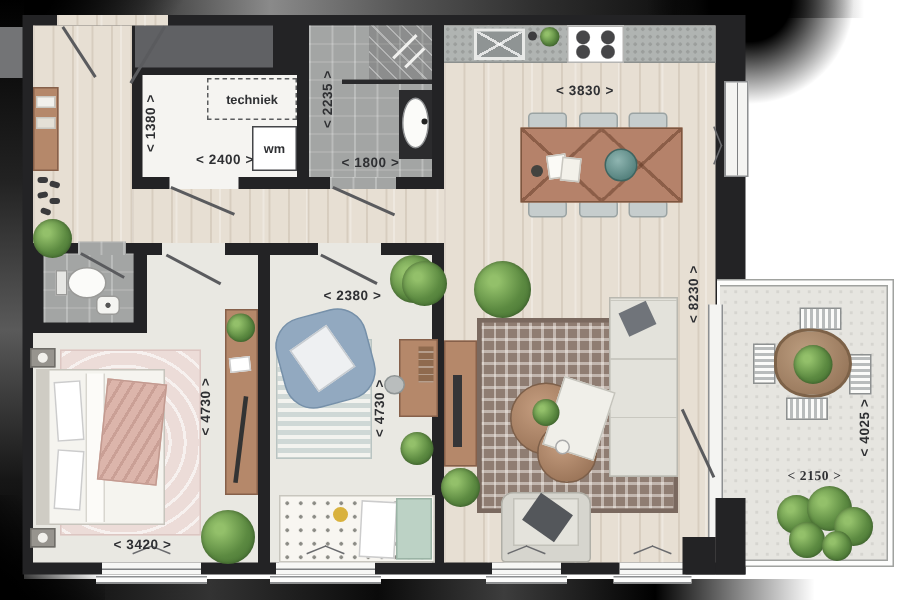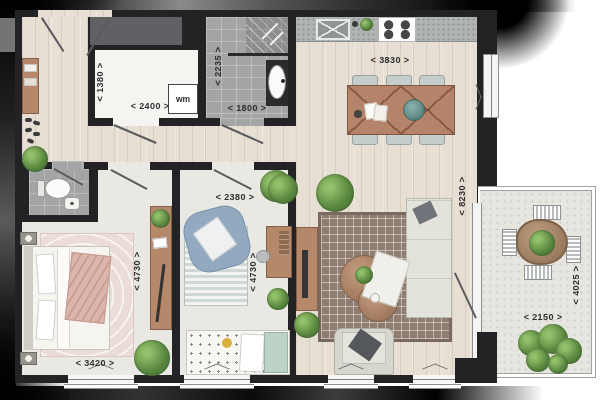--- a/index.html
+++ b/index.html
@@ -113,20 +113,23 @@
   <div class="p" style="left:415px;top:204px;width:20px;height:17px;background:#70747a;transform:rotate(-25deg);z-index:23;"></div>
   <div class="p" style="left:368px;top:255px;width:36px;height:48px;background:#f0efe9;border:1px solid #c5c4bc;transform:rotate(18deg);z-index:23;"></div>
   <div class="p" style="left:340px;top:255px;width:48px;height:48px;border-radius:50%;background:radial-gradient(circle at 40% 35%,#c59d7f,#9a7458 80%);border:1.5px solid #7d5f49;z-index:22;"></div>
   <div class="p" style="left:358px;top:282px;width:40px;height:40px;border-radius:50%;background:radial-gradient(circle at 40% 35%,#c59d7f,#9a7458 80%);border:1.5px solid #7d5f49;z-index:22;"></div>
   <div class="plant" style="left:355px;top:266px;width:18px;height:18px;z-index:23;"></div>
   <div class="p" style="left:370px;top:293px;width:10px;height:10px;border-radius:50%;background:#f4f3ee;border:1px solid #aaa;z-index:23;"></div>
   <div class="p" style="left:334px;top:328px;width:60px;height:47px;background:#d6d5ce;border:1px solid #b0afa7;border-radius:8px 8px 3px 3px;z-index:22;"></div>
   <div class="p" style="left:342px;top:332px;width:44px;height:32px;background:#e4e3dc;border:1px solid #c2c1b9;z-index:23;"></div>
   <div class="p" style="left:352px;top:334px;width:26px;height:22px;background:#54575b;transform:rotate(35deg);z-index:24;"></div>
 
+  <div class="p" style="left:138px;top:52px;width:60px;height:28px;border:1.5px dashed #5b5c5e;display:flex;align-items:center;justify-content:center;z-index:22;">
+    <span style="font-size:8.5px;font-weight:bold;color:#2f3033;">techniek</span>
+  </div>
   <div class="p" style="left:168px;top:84px;width:30px;height:30px;background:#fff;border:1.5px solid #444548;display:flex;align-items:center;justify-content:center;z-index:22;">
     <span style="font-size:8.5px;font-weight:bold;color:#2f3033;">wm</span>
   </div>
 
   <div class="p" style="left:246px;top:17px;width:42px;height:38px;background:rgba(70,72,72,.25);background-image:repeating-linear-gradient(45deg,rgba(255,255,255,.35) 0 1px,transparent 1px 7px);z-index:22;"></div>
   <div class="p" style="left:228px;top:53px;width:60px;height:2.5px;background:#2a2a2c;z-index:23;"></div>
   <div class="lnw" style="left:262px;top:38px;width:22px;transform:rotate(-45deg);"></div>
   <div class="lnw" style="left:270px;top:44px;width:18px;transform:rotate(-45deg);"></div>
   <div class="p" style="left:266px;top:60px;width:22px;height:46px;background:#2b2b2d;z-index:22;"></div>
   <div class="p" style="left:268px;top:65px;width:18px;height:34px;border-radius:50%;background:#fbfbf9;border:1.5px solid #8f9193;z-index:23;"></div>
@@ -220,15 +223,15 @@
   <div class="dim" style="left:120px;top:100px;">&lt; 2400 &gt;</div>
   <div class="dim v" style="left:188px;top:60px;">&lt; 2235 &gt;</div>
   <div class="dim" style="left:217px;top:102px;">&lt; 1800 &gt;</div>
   <div class="dim" style="left:360px;top:54px;">&lt; 3830 &gt;</div>
   <div class="dim v" style="left:432px;top:190px;">&lt; 8230 &gt;</div>
   <div class="dim v" style="left:107px;top:265px;">&lt; 4730 &gt;</div>
   <div class="dim" style="left:65px;top:357px;">&lt; 3420 &gt;</div>
   <div class="dim" style="left:205px;top:191px;">&lt; 2380 &gt;</div>
   <div class="dim v" style="left:223px;top:266px;">&lt; 4730 &gt;</div>
   <div class="dim v" style="left:546px;top:279px;">&lt; 4025 &gt;</div>
-  <div class="dim" style="left:513px;top:311px;">&lt; 2150 &gt;</div>
+  <div class="dim" style="left:513px;top:311px;font-family:Liberation Serif, serif;">&lt; 2150 &gt;</div>
 
 </div>
 
 </body></html>

